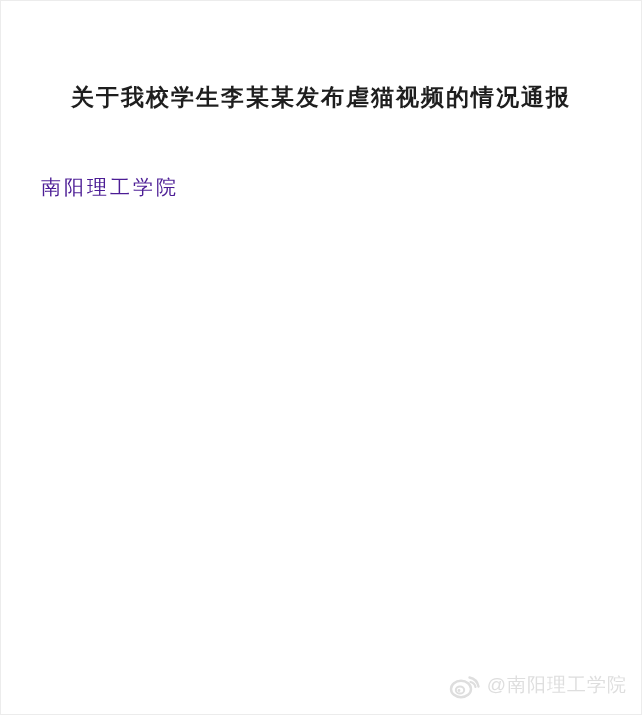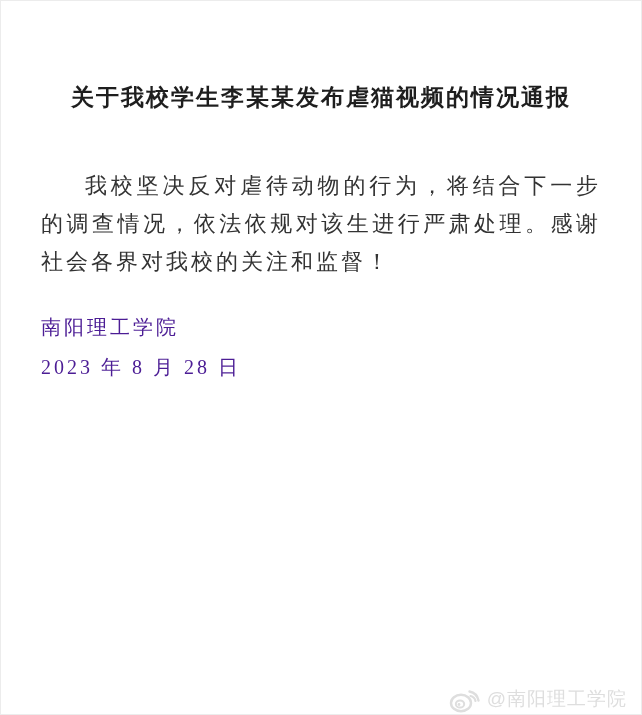--- a/index.html
+++ b/index.html
@@ -53,21 +53,21 @@
   .signature-line {
     line-height: 40px;
     padding-right: 35px;
   }
   .date-line {
     line-height: 40px;
   }
   .watermark {
     position: absolute;
     right: 14px;
-    bottom: 0;
+    bottom: 14px;
     display: flex;
     align-items: center;
     gap: 5px;
     color: #dedede;
     font-family: "Liberation Sans", "DejaVu Sans", sans-serif;
     font-size: 19px;
     letter-spacing: 1px;
     user-select: none;
   }
   .watermark svg {
@@ -76,26 +76,24 @@
 </style>
 </head>
 <body>
 
 <div class="page">
   <div class="content">
 
     <h1 class="notice-title">关于我校学生李某某发布虐猫视频的情况通报</h1>
 
     <div class="notice-body">
-        <p>我校坚决反对虐待动物的行为，将结合下一步的调查情况，依法依规对该生进行严肃处理。感谢社会各界对我校的关注和监督！</p>
       </div>
 
     <div class="signature-block">
       <div class="signature-line">南阳理工学院</div>
-      <div class="date-line">2023 年 8 月 28 日</div>
     </div>
 
   </div>
 
   <div class="watermark">
     <span>
       <svg width="34" height="30" viewBox="0 0 34 30" fill="none" xmlns="http://www.w3.org/2000/svg">
         <ellipse cx="13" cy="19" rx="10" ry="8.2" stroke="#dedede" stroke-width="2.4" fill="none"></ellipse>
         <ellipse cx="12" cy="20" rx="4.2" ry="3.6" stroke="#dedede" stroke-width="2" fill="none"></ellipse>
         <circle cx="11" cy="20.5" r="1.4" fill="#dedede"></circle>

